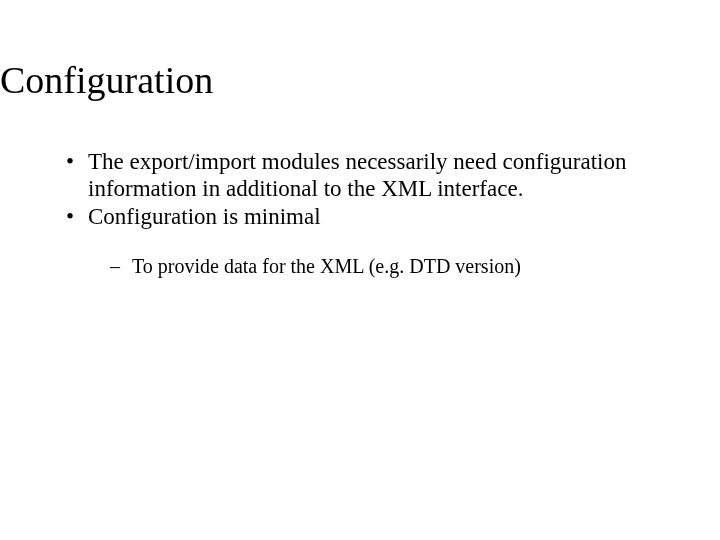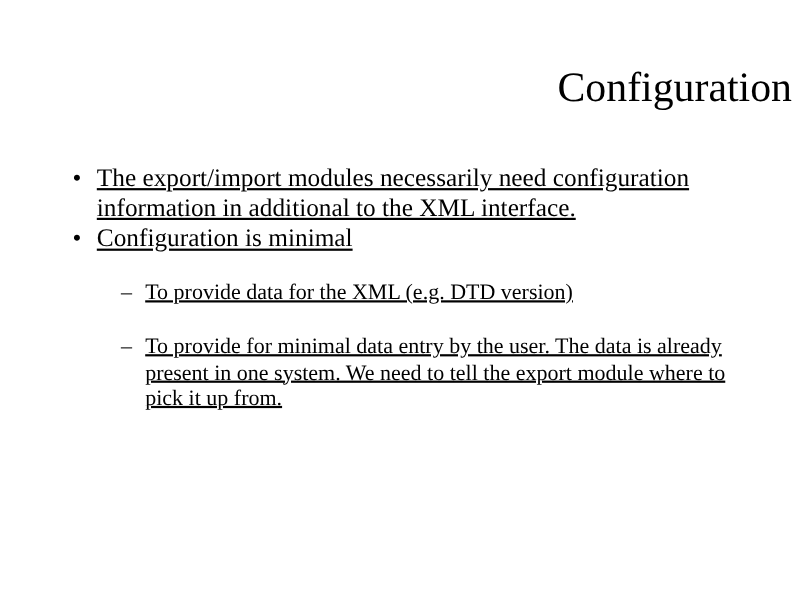--- a/index.html
+++ b/index.html
@@ -11,42 +11,41 @@
     font-family: "Times New Roman", Times, serif;
     color: #000000;
   }
   .slide {
     width: 720px;
     height: 540px;
     position: relative;
     box-sizing: border-box;
   }
   .title {
-    text-align: right;
+    text-align: left;
     font-size: 38px;
     font-weight: normal;
     margin-top: 58px;
     margin-bottom: 46px;
   }
   .content {
     margin-left: 60px;
     margin-right: 60px;
   }
   ul.level1 {
     list-style: none;
     padding: 0;
     margin: 0;
     font-size: 23px;
     line-height: 1.18;
   }
   ul.level1 > li {
     position: relative;
     padding-left: 28px;
     margin-bottom: 1px;
-    text-decoration: underline;
   }
   ul.level1 > li::before {
     content: "•";
     position: absolute;
     left: 6px;
     top: 0;
     font-size: 23px;
   }
   ul.level2 {
     list-style: none;
@@ -77,20 +76,17 @@
     <ul class="level1">
       <li>
         <span>The export/import modules necessarily need configuration information in additional to the XML interface.</span>
       </li>
       <li>
         <span>Configuration is minimal</span>
         <ul class="level2">
           <li>
             <span>To provide data for the XML (e.g. DTD version)</span>
           </li>
-          <li>
-            <span>To provide for minimal data entry by the user. The data is already present in one system. We need to tell the export module where to pick it up from.</span>
-          </li>
         </ul>
       </li>
     </ul>
   </div>
 </div>
 
 </body></html>

